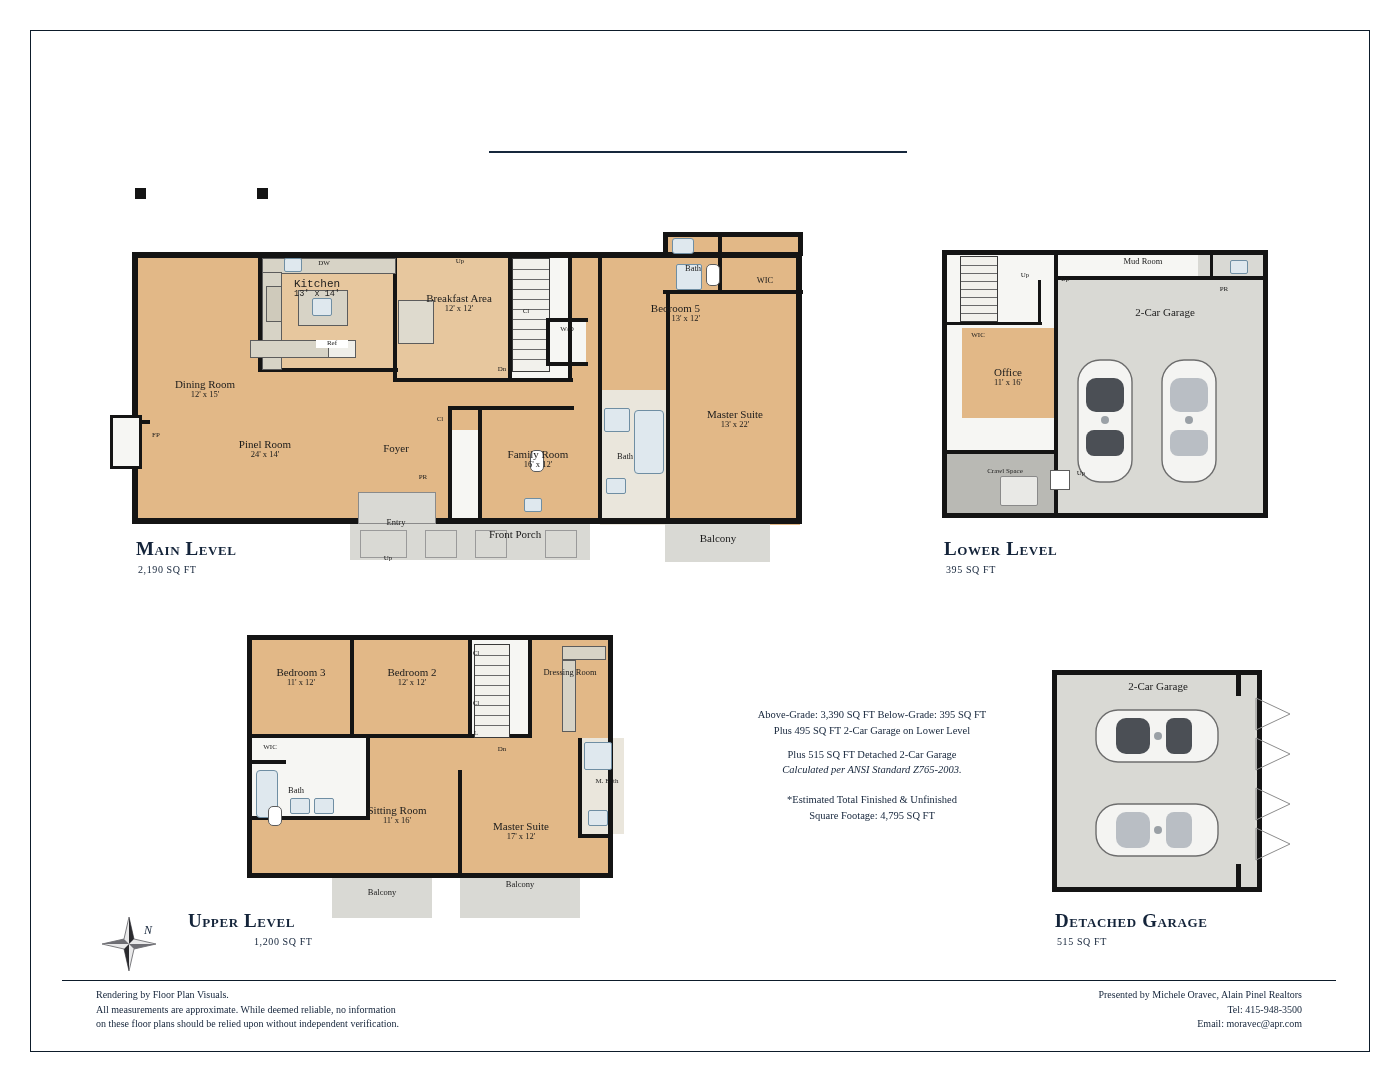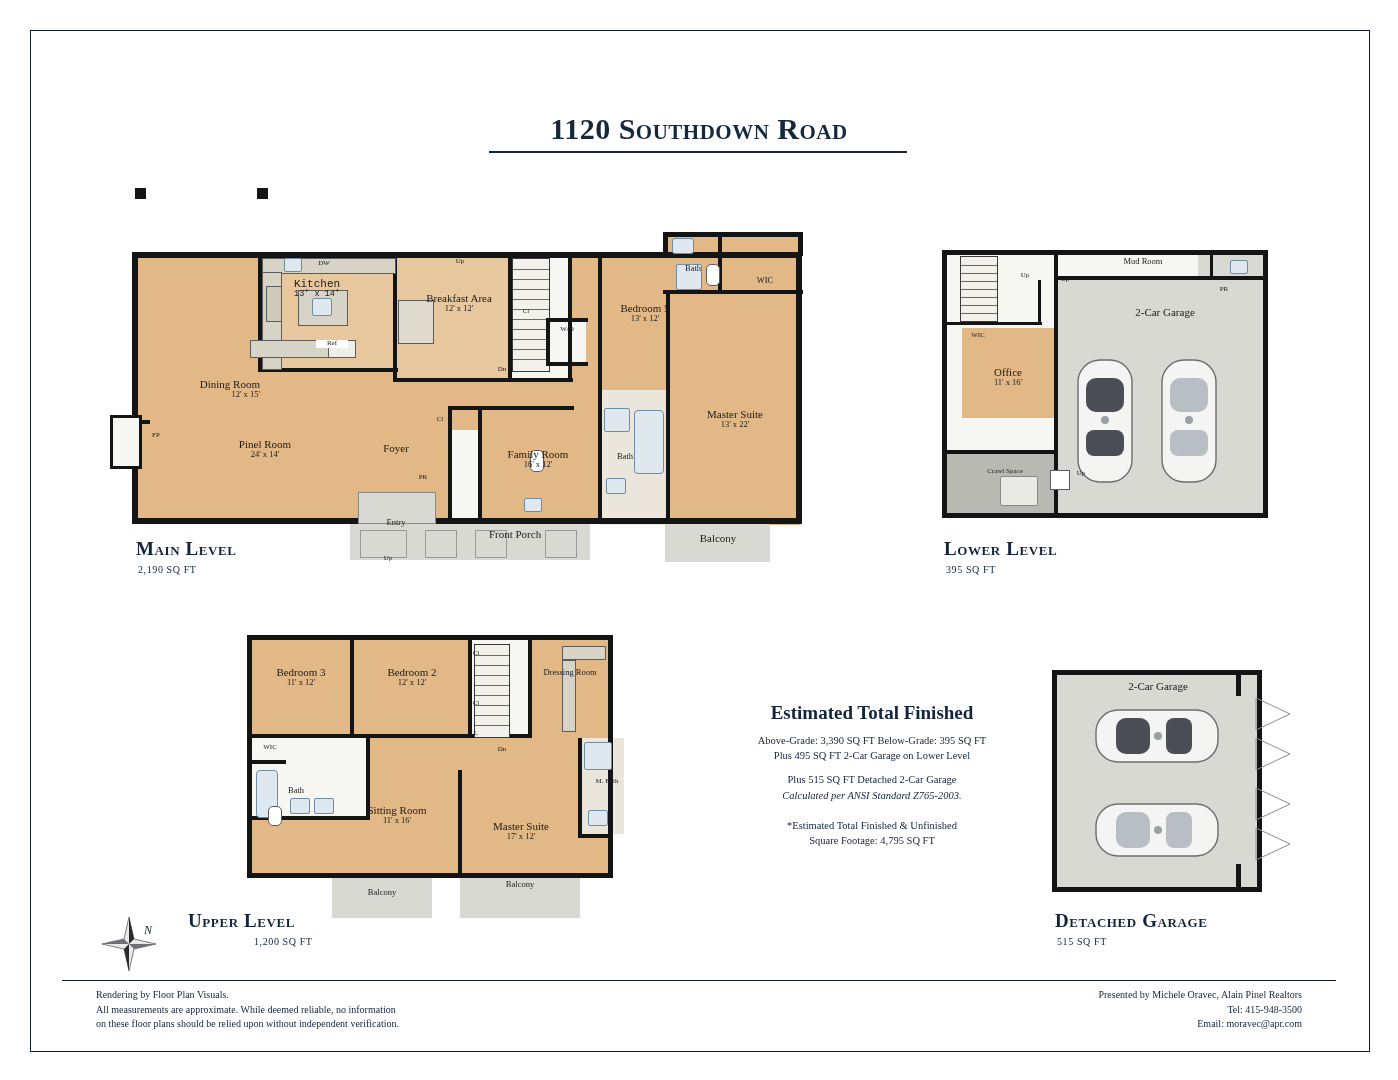--- a/index.html
+++ b/index.html
@@ -58,21 +58,20 @@
   
   .car{position:absolute;}
   .marker{position:absolute;width:11px;height:11px;background:#141414;}
 </style>
 </head>
 <body>
 
 <div id="sheet">
   <div class="frame"></div>
 
-  <div class="title">1120 Southdown Road</div>
   <div class="title-rule"></div>
 
 
   <div class="marker" style="left:135px;top:188px;"></div>
   <div class="marker" style="left:257px;top:188px;"></div>
 
   <div class="plan" id="main-plan" style="left:110px;top:230px;width:720px;height:360px;">
 
     <div class="room" style="left:25px;top:25px;width:560px;height:265px;"></div>
     <div class="room" style="left:555px;top:5px;width:135px;height:60px;"></div>
@@ -148,33 +147,33 @@
     <div class="fixg" style="left:566px;top:34px;width:24px;height:24px;"></div>
     <div class="fix" style="left:596px;top:34px;width:12px;height:20px;border-radius:5px;"></div>
     <div class="fixg" style="left:524px;top:180px;width:28px;height:62px;border-radius:4px;"></div>
     <div class="fixg" style="left:494px;top:178px;width:24px;height:22px;"></div>
     <div class="fixg" style="left:496px;top:248px;width:18px;height:14px;"></div>
     <div class="fix" style="left:420px;top:220px;width:12px;height:20px;border-radius:5px;"></div>
     <div class="fixg" style="left:414px;top:268px;width:16px;height:12px;"></div>
 
     <div class="room grey" style="left:248px;top:262px;width:76px;height:30px;border:1px solid #8a8a8a;"></div>
 
-    <div class="lbl" style="left:40px;top:148px;width:110px;text-align:right;">
+    <div class="lbl" style="left:40px;top:148px;width:110px;">
       <div class="n">Dining Room</div>
       <div class="d">12' x 15'</div>
     </div>
     <div class="lbl" style="left:154px;top:48px;width:106px;font-family:Liberation Mono, monospace;">
       <div class="n">Kitchen</div>
       <div class="d">13' x 14'</div>
     </div>
     <div class="lbl" style="left:288px;top:62px;width:122px;">
       <div class="n">Breakfast Area</div>
       <div class="d">12' x 12'</div>
     </div>
-    <div class="lbl" style="left:480px;top:72px;width:110px;">
+    <div class="lbl" style="left:480px;top:72px;width:110px;text-align:right;">
       <div class="n">Bedroom 5</div>
       <div class="d">13' x 12'</div>
     </div>
     <div class="lbl sm" style="left:558px;top:34px;width:50px;">
       <div class="n">Bath</div>
     </div>
     <div class="lbl sm" style="left:630px;top:46px;width:50px;">
       <div class="n">WIC</div>
     </div>
     <div class="lbl" style="left:95px;top:208px;width:120px;">
@@ -446,21 +445,20 @@
 
     <div class="lbl" style="left:58px;top:12px;width:100px;">
       <div class="n">2-Car Garage</div>
     </div>
   </div>
 
   <div class="level-title" style="left:1055px;top:910px;">Detached Garage</div>
   <div class="level-sq" style="left:1057px;top:936px;">515 SQ FT</div>
 
   <div class="summary">
-    <div class="big">Estimated Total Finished</div>
     <div class="l1">Above-Grade: 3,390 SQ FT   Below-Grade: 395 SQ FT</div>
     <div class="l1" style="margin-top:0">Plus 495 SQ FT 2-Car Garage on Lower Level</div>
     <div class="l1" style="margin-top:8px">Plus 515 SQ FT Detached 2-Car Garage</div>
     <div class="l1 ital" style="margin-top:0">Calculated per ANSI Standard Z765-2003.</div>
     <div class="note">*Estimated Total Finished &amp; Unfinished</div>
     <div class="note" style="margin-top:0">Square Footage: 4,795 SQ FT</div>
   </div>
 
   <div class="compass">
     <svg width="58" height="58" viewBox="0 0 58 58">

